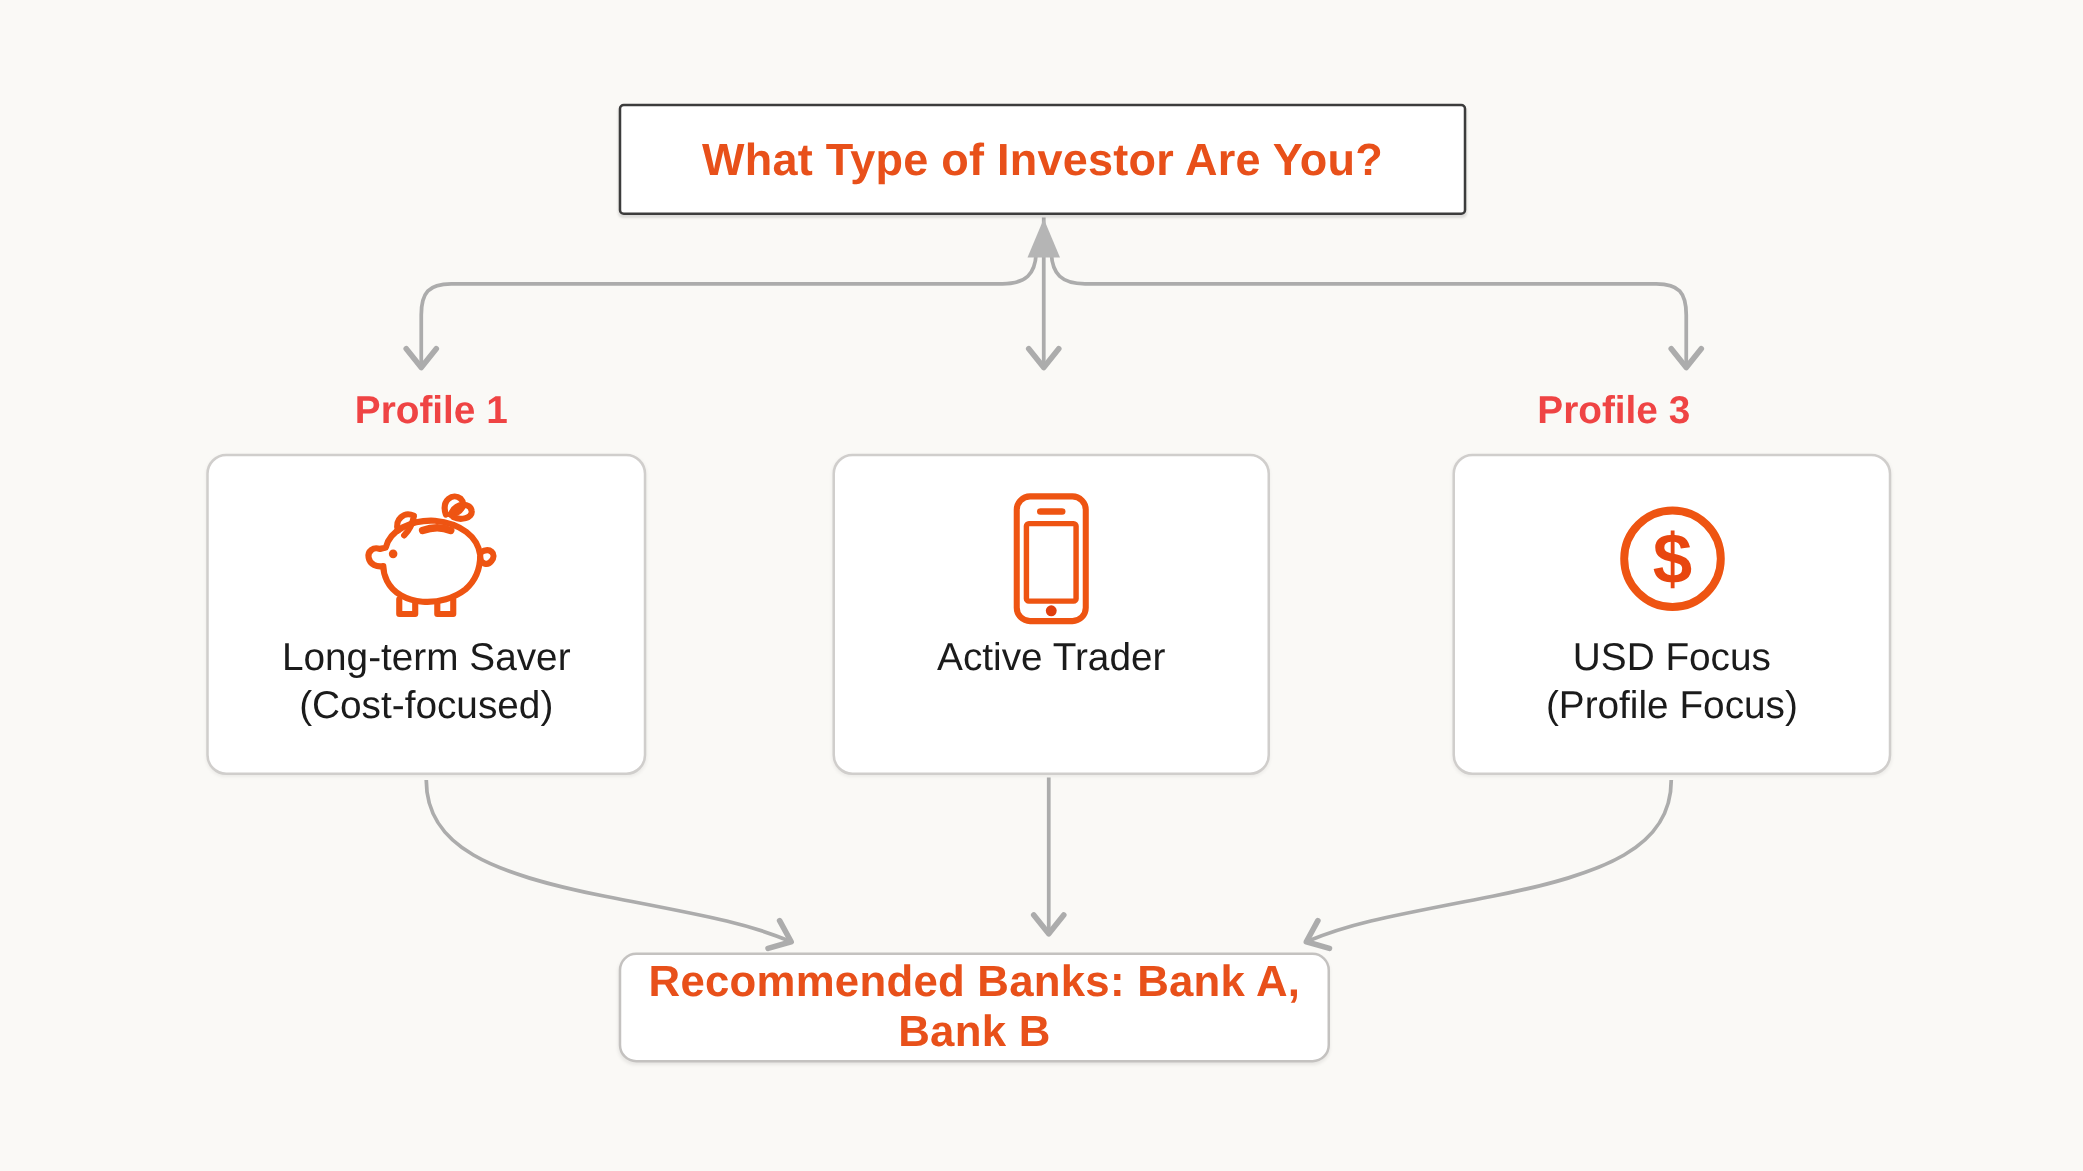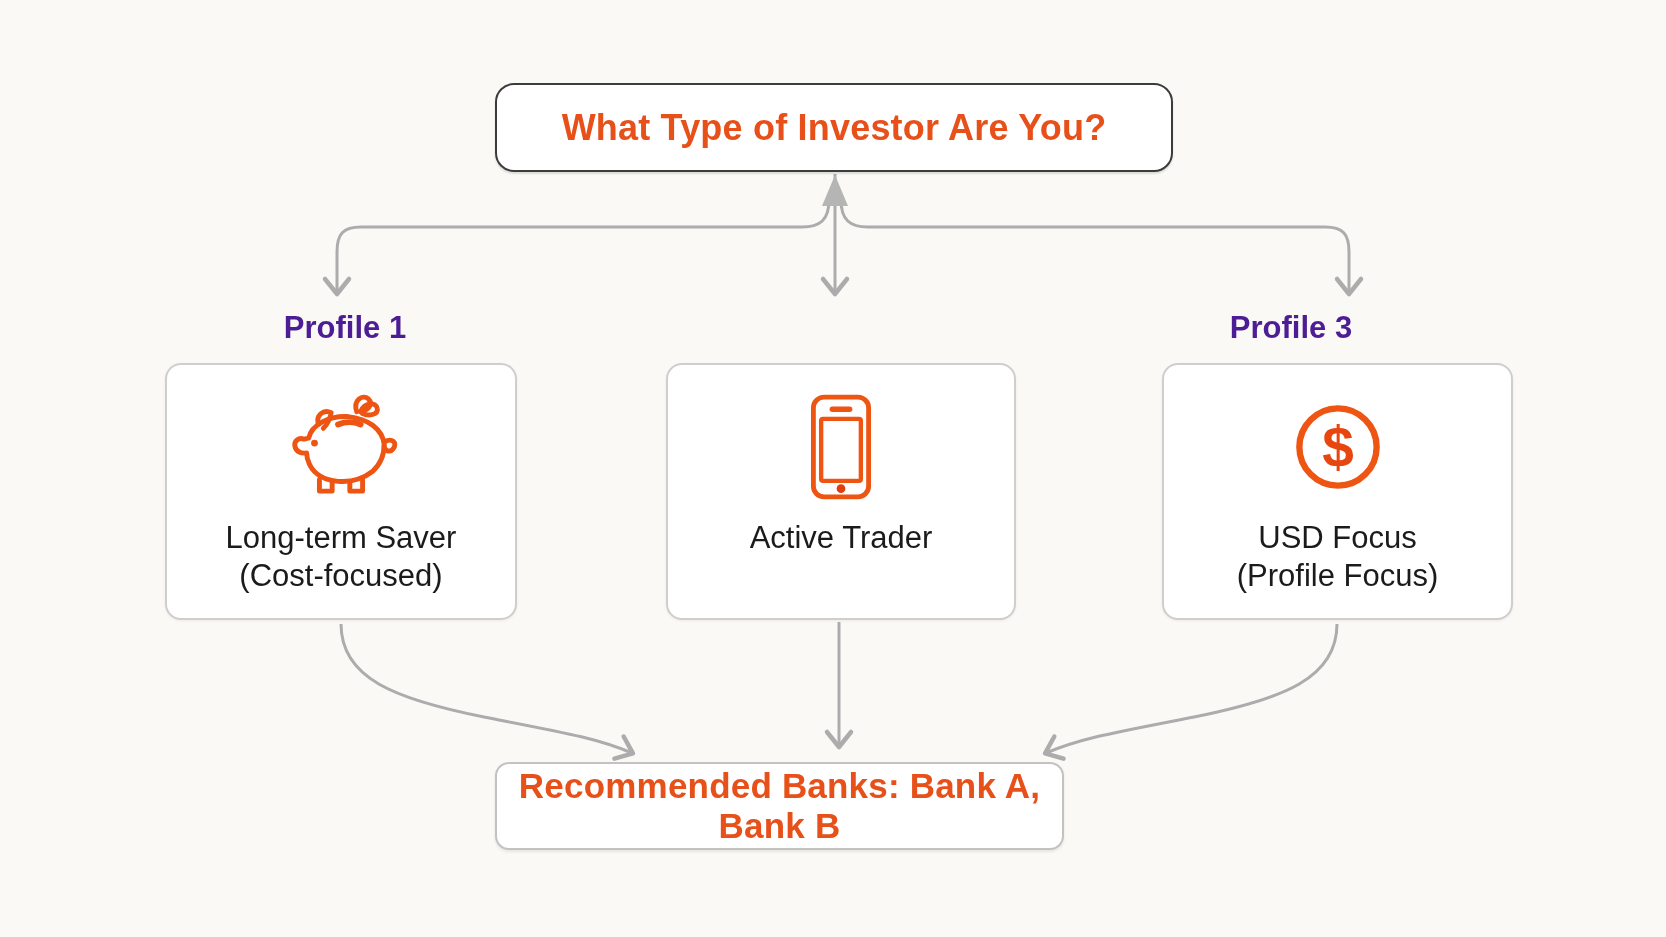--- a/index.html
+++ b/index.html
@@ -17,40 +17,40 @@
     position:relative;width:1666px;height:937px;
     background:var(--background);overflow:hidden;
   }
   svg.connectors{position:absolute;left:0;top:0;width:1666px;height:937px;pointer-events:none;}
   .node{
     position:absolute;background:var(--card-background);
     display:flex;align-items:center;justify-content:center;text-align:center;
   }
   .title-box{
     left:495px;top:83px;width:678px;height:89px;
-    border:2px solid var(--title-border);border-radius:19px;
+    border:2px solid var(--title-border);border-radius:4px;
     box-shadow:0 2px 2px rgba(0,0,0,0.12);
   }
   .title-box .title-text{
     color:var(--accent-orange);font-size:36px;font-weight:700;letter-spacing:.2px;
   }
   .profile-label{
     position:absolute;top:310px;width:320px;text-align:center;
-    font-size:31px;font-weight:700;color:#4c1d95;
+    font-size:31px;font-weight:700;color:#ef4444;
   }
   .profile-card{
     border:2px solid var(--card-border);border-radius:16px;
     top:363px;height:257px;flex-direction:column;justify-content:flex-start;
     box-shadow:0 1px 3px rgba(0,0,0,0.06);
   }
   .card-1{left:165px;width:352px;}
   .card-2{left:666px;width:350px;}
   .card-3{left:1162px;width:351px;}
   .icon-wrap{height:112px;margin-top:26px;display:flex;align-items:center;justify-content:center;}
-  .card-text{margin-top:16px;font-size:31px;line-height:38px;color:var(--text-dark);}
+  .card-text{margin-top:4px;font-size:31px;line-height:38px;color:var(--text-dark);}
   .result-box{
     left:495px;top:762px;width:569px;height:88px;
     border:2px solid #C4C2C0;border-radius:14px;
     box-shadow:0 2px 3px rgba(0,0,0,0.08);
   }
   .result-box .result-text{
     color:var(--accent-orange);font-size:35px;font-weight:600;letter-spacing:.2px;
   }
   .icon{stroke:#EE5412;fill:none;stroke-linecap:round;stroke-linejoin:round;}
 </style>

